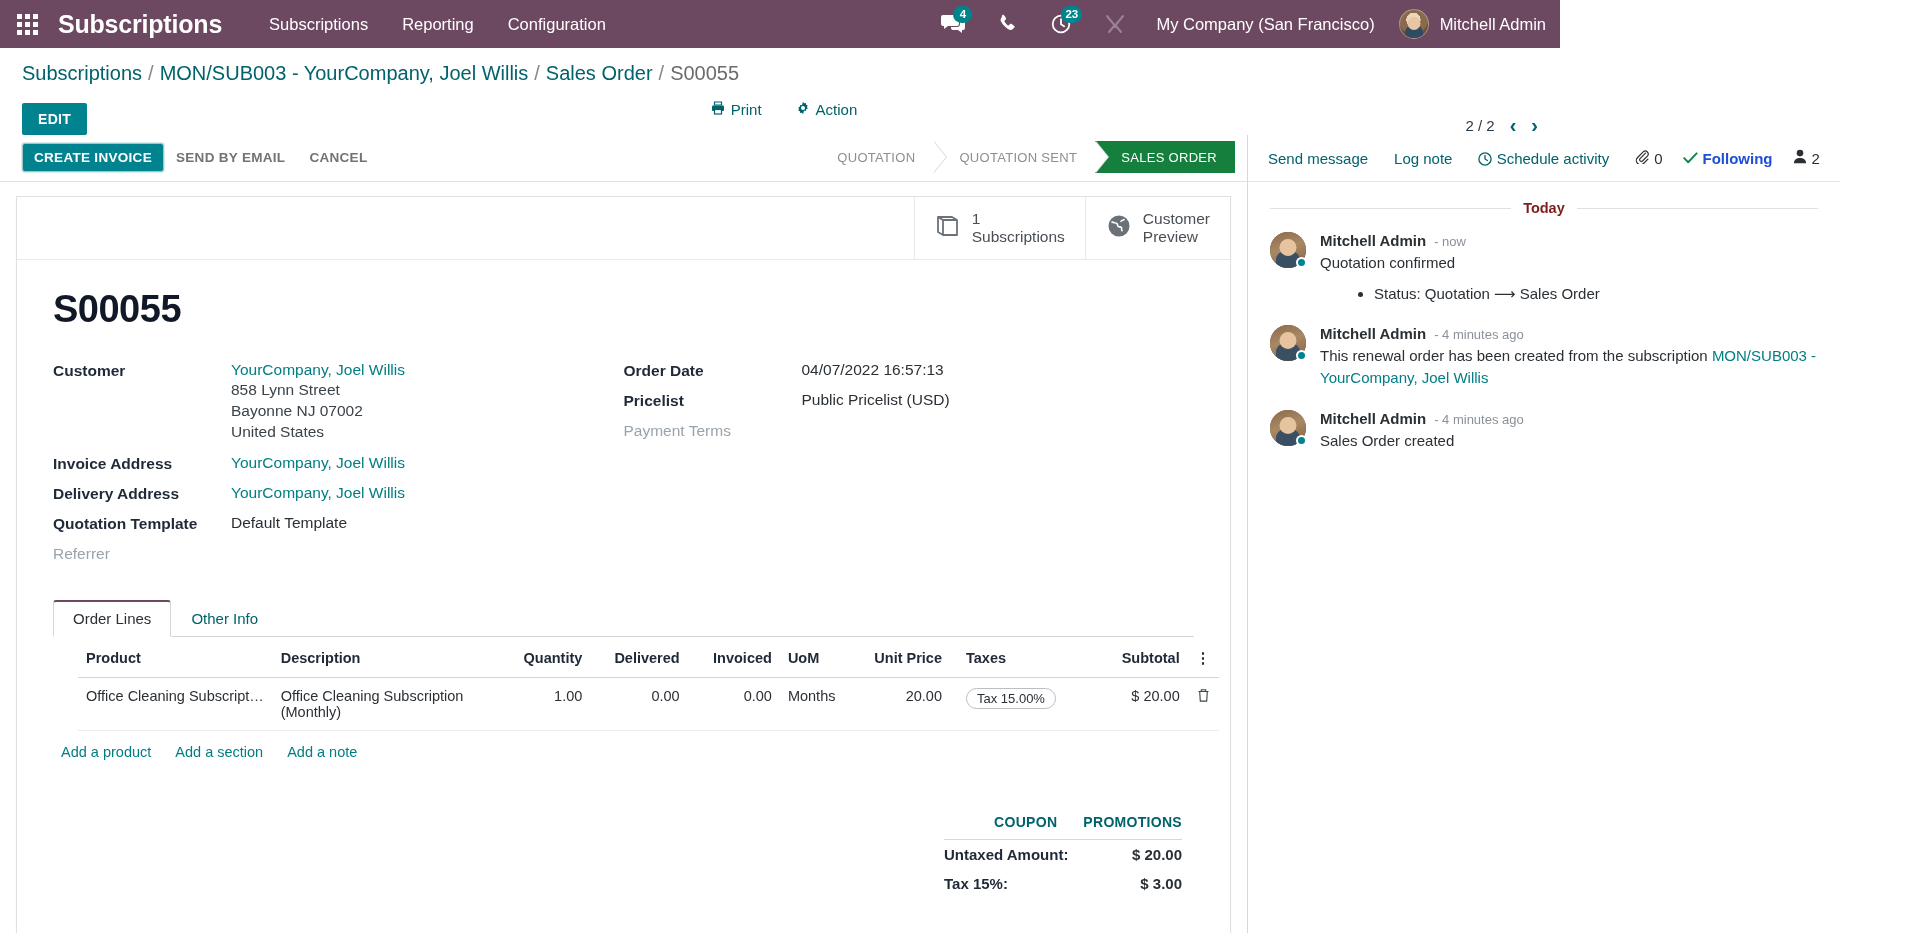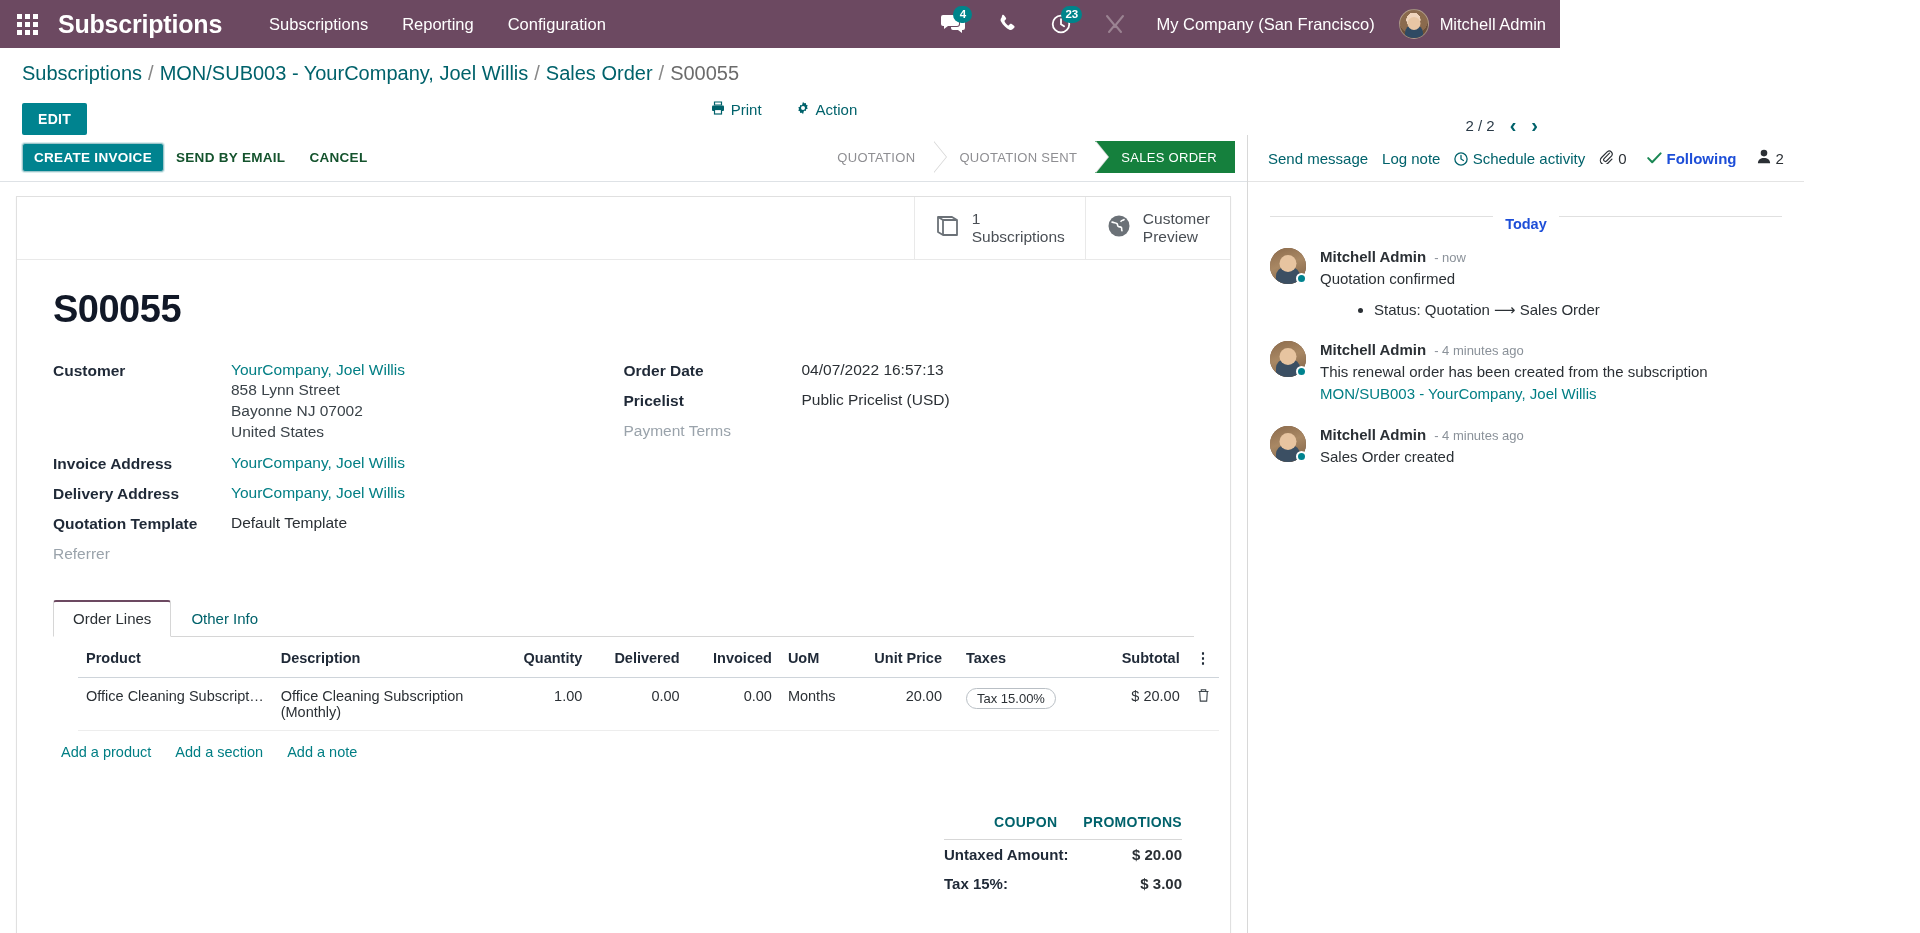--- a/index.html
+++ b/index.html
@@ -122,21 +122,21 @@
     border-bottom: 1px solid #dee2e6;
     padding: 8px 12px 10px 22px; height: 47px;
   }
   .btn-primary-sm {
     background: #00838f; color: #fff; border: 1px solid #9fc6cb;
     font-size: 13.5px; font-weight: bold; letter-spacing: .3px;
     padding: 6px 11px; cursor: pointer; border-radius: 3px;
     box-shadow: 0 0 0 1px rgba(0,131,143,.15);
   }
   .btn-link-sm {
-    background: none; border: none; color: #14532d;
+    background: none; border: none; color: #737373;
     font-size: 13.5px; font-weight: bold; letter-spacing: .3px;
     padding: 6px 12px; cursor: pointer;
   }
   .arrow-steps { margin-left: auto; display: flex; align-items: stretch; height: 32px; }
   .step {
     display: flex; align-items: center;
     font-size: 13px; font-weight: normal; letter-spacing: .3px;
     color: #8e8e92; padding: 0 18px 0 26px;
     position: relative; background: #fff; cursor: pointer; white-space: nowrap;
   }
@@ -231,32 +231,32 @@
   .totals-box { width: 238px; }
   .promo-row { display: flex; justify-content: flex-end; gap: 26px; padding-bottom: 9px; }
   .promo-link { color: #00626b; font-size: 14px; font-weight: bold; letter-spacing: .3px; cursor: pointer; }
   .tot-line { display: flex; justify-content: space-between; font-size: 15px; padding: 6px 0; }
   .tot-line .tl-label { font-weight: bold; color: #1f2937; }
   .tot-line .tl-val { font-weight: bold; color: #2b3035; }
   .tot-sep { border-top: 1px solid #d7d7d7; }
 
   
   .chatter-top {
-    display: flex; align-items: center; gap: 0;
+    display: flex; align-items: center; gap: 12px;
     padding: 10px 20px; border-bottom: 1px solid #e4e4e4; height: 47px; justify-content: space-between;
   }
   .ch-act { color: #00626b; font-size: 15px; cursor: pointer; padding: 0 14px 0 0; white-space: nowrap; }
   .ch-act:first-child { padding-left: 0; }
   .ch-right { margin-left: auto; display: flex; align-items: center; gap: 20px; }
   .ch-stat { display: flex; align-items: center; gap: 5px; font-size: 15px; color: #2b3035; cursor: pointer; }
   .ch-follow { color: #1d4ed8; font-weight: bold; }
   .chatter-body { flex: 1 1 auto; overflow: hidden; padding: 18px 22px 0 22px; }
   .day-sep { display: flex; align-items: center; gap: 12px; margin-bottom: 16px; }
   .day-sep .ln { flex: 1 1 auto; height: 1px; background: #e0e0e0; }
-  .day-sep .lbl { font-size: 14.5px; font-weight: bold; color: #1d4ed8; margin-top: 16px; }
+  .day-sep .lbl { font-size: 14.5px; font-weight: bold; color: #7f1d1d; }
   .msg { display: flex; gap: 14px; margin-bottom: 22px; }
   .msg-av {
     width: 36px; height: 36px; flex: 0 0 36px; border-radius: 50%; position: relative;
     background: radial-gradient(circle at 45% 30%, #f0d5bd 0 28%, #7d5b3f 29% 60%, #5d4430 61% 100%);
     overflow: visible;
   }
   .msg-av .face {
     position: absolute; inset: 0; border-radius: 50%; overflow: hidden;
     background: linear-gradient(160deg,#8b6a4b 0%, #a98864 45%, #7d6046 100%);
   }

